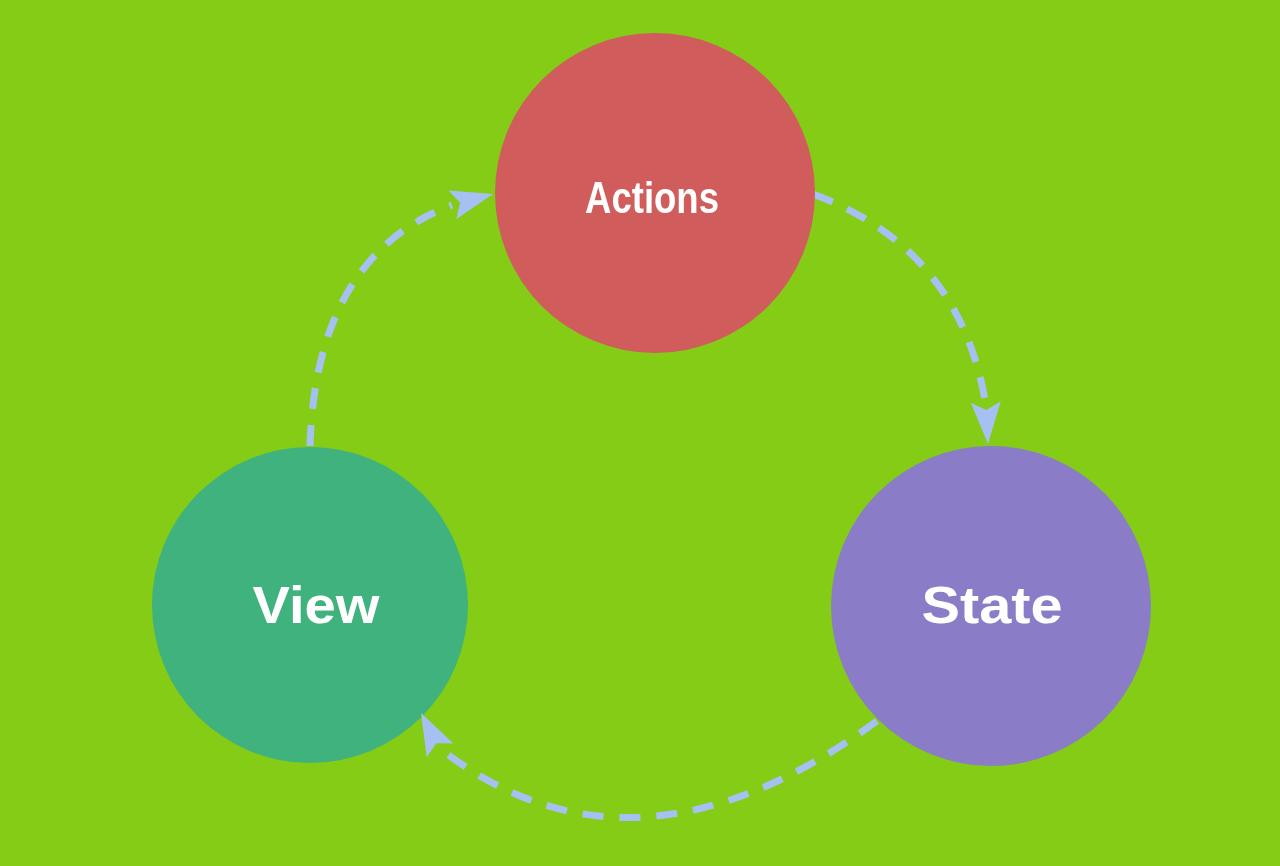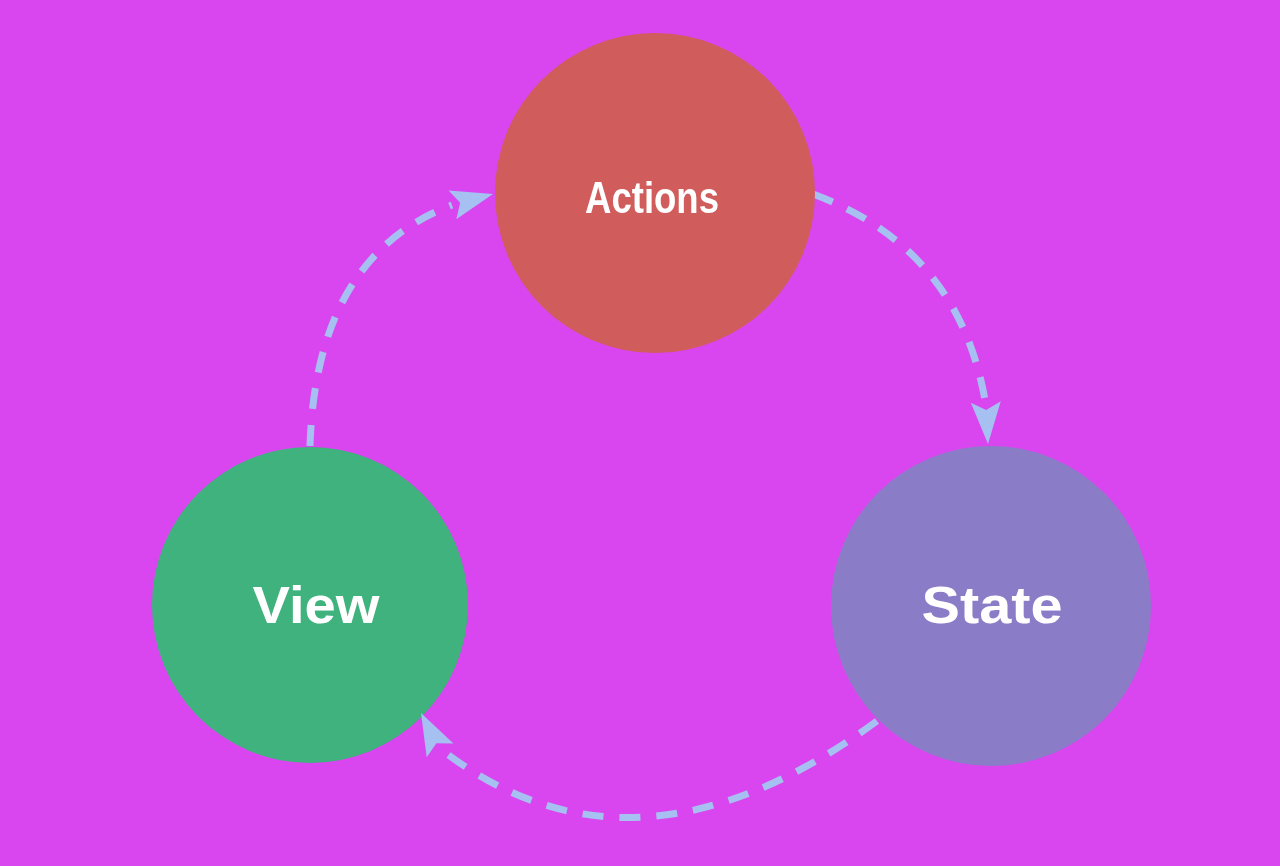--- a/index.html
+++ b/index.html
@@ -4,21 +4,21 @@
 <style>
   html, body {
     margin: 0;
     padding: 0;
     background: #ffffff;
   }
   .canvas {
     position: relative;
     width: 1280px;
     height: 866px;
-    background: #d946ef;
+    background: #84cc16;
     overflow: hidden;
     font-family: "Liberation Sans", sans-serif;
   }
   svg { display: block; }
   .edge {
     fill: none;
     stroke-width: 7;
     stroke-dasharray: 21 16;
     stroke-linecap: butt;
   }

